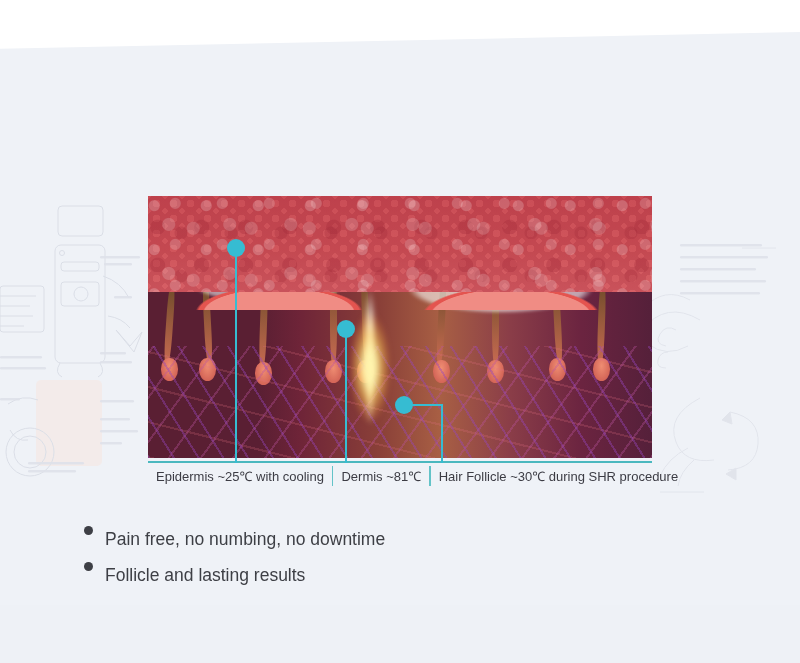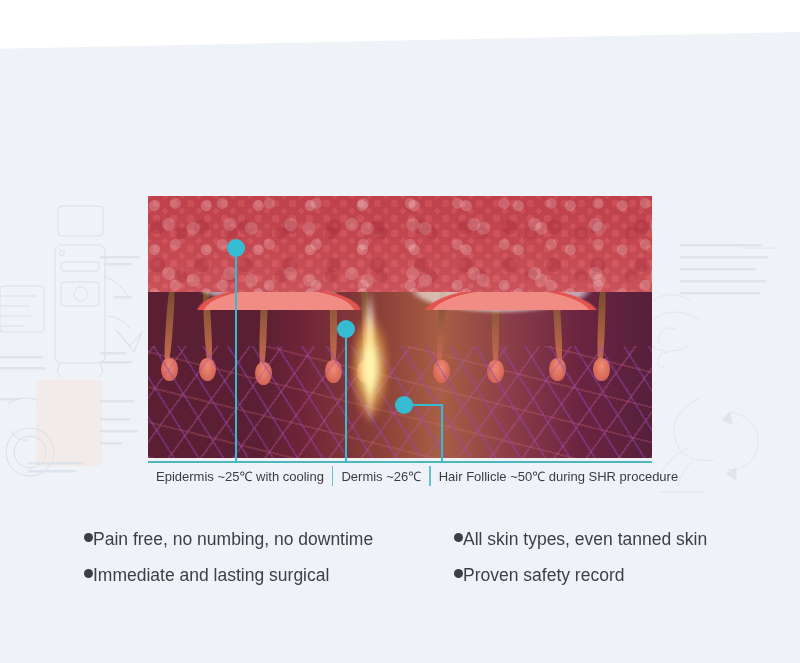--- a/index.html
+++ b/index.html
@@ -124,21 +124,21 @@
   .cap-div{width:1.5px;height:20px;background:#63c3c8;flex:0 0 auto;}
 
   
   #bullets{
     position:absolute;left:0;top:528px;width:800px;z-index:6;
     display:flex;
   }
   .bcol{display:flex;flex-direction:column;gap:14px;}
   #col-left{margin-left:84px;width:350px;}
   #col-right{margin-left:20px;}
-  .bullet{display:flex;align-items:center;}
+  .bullet{display:flex;align-items:flex-start;gap:12px;}
   .bdot{width:9px;height:9px;border-radius:50%;background:#3d3f45;flex:0 0 auto;position:relative;top:-2px;}
   .btxt{font-size:17.5px;color:#3d3f45;white-space:nowrap;line-height:22px;}
 </style>
 </head>
 <body>
 
 <svg id="sketch-layer" viewBox="0 0 800 663" preserveAspectRatio="none">
   <g stroke="#d7dbe4" stroke-width="1" fill="none" opacity="0.85">
     <rect x="58" y="206" width="45" height="30" rx="4"></rect>
     <rect x="55" y="245" width="50" height="118" rx="6"></rect>
@@ -235,39 +235,29 @@
 <div class="marker-dot" style="left:337px;top:320px;"></div>
 
 <div class="marker-line" style="left:403px;top:404px;width:40px;height:2px;"></div>
 <div class="marker-line" style="left:441px;top:404px;width:2px;height:59px;"></div>
 <div class="marker-dot" style="left:395px;top:396px;"></div>
 
 <div id="caption-rule"></div>
 <div id="caption">
   <div class="cap-cell">Epidermis ~25℃ with cooling</div>
   <div class="cap-div"></div>
-  <div class="cap-cell">Dermis ~26℃</div>
+  <div class="cap-cell">Dermis ~81℃</div>
   <div class="cap-div"></div>
-  <div class="cap-cell">Hair Follicle ~50℃ during SHR procedure</div>
+  <div class="cap-cell">Hair Follicle ~30℃ during SHR procedure</div>
 </div>
 
 <div id="bullets">
   <div class="bcol" id="col-left">
     <div class="bullet">
       <span class="bdot"></span>
       <span class="btxt">Pain free, no numbing, no downtime</span>
     </div>
     <div class="bullet">
       <span class="bdot"></span>
-      <span class="btxt">Immediate and lasting surgical</span>
+      <span class="btxt">Follicle and lasting results</span>
     </div>
   </div>
-  <div class="bcol" id="col-right">
-    <div class="bullet">
-      <span class="bdot"></span>
-      <span class="btxt">All skin types, even tanned skin</span>
-    </div>
-    <div class="bullet">
-      <span class="bdot"></span>
-      <span class="btxt">Proven safety record</span>
-    </div>
-  </div>
 </div>
 
 </body></html>

